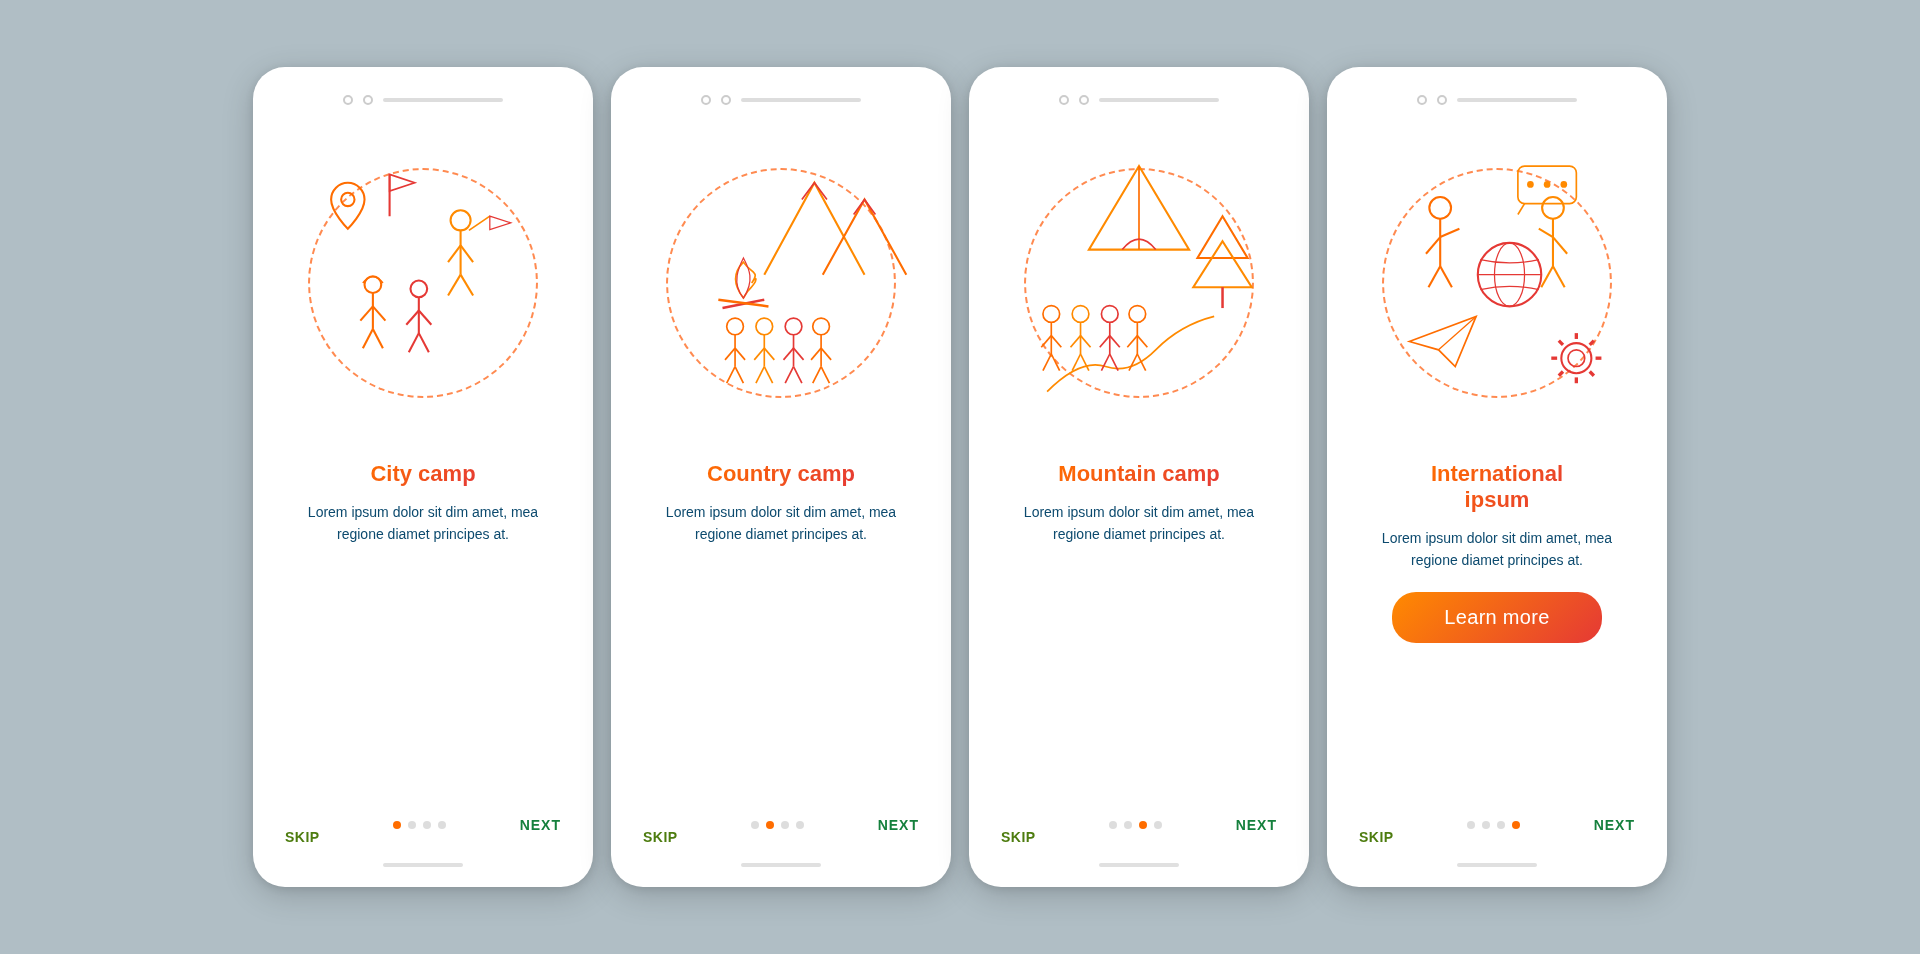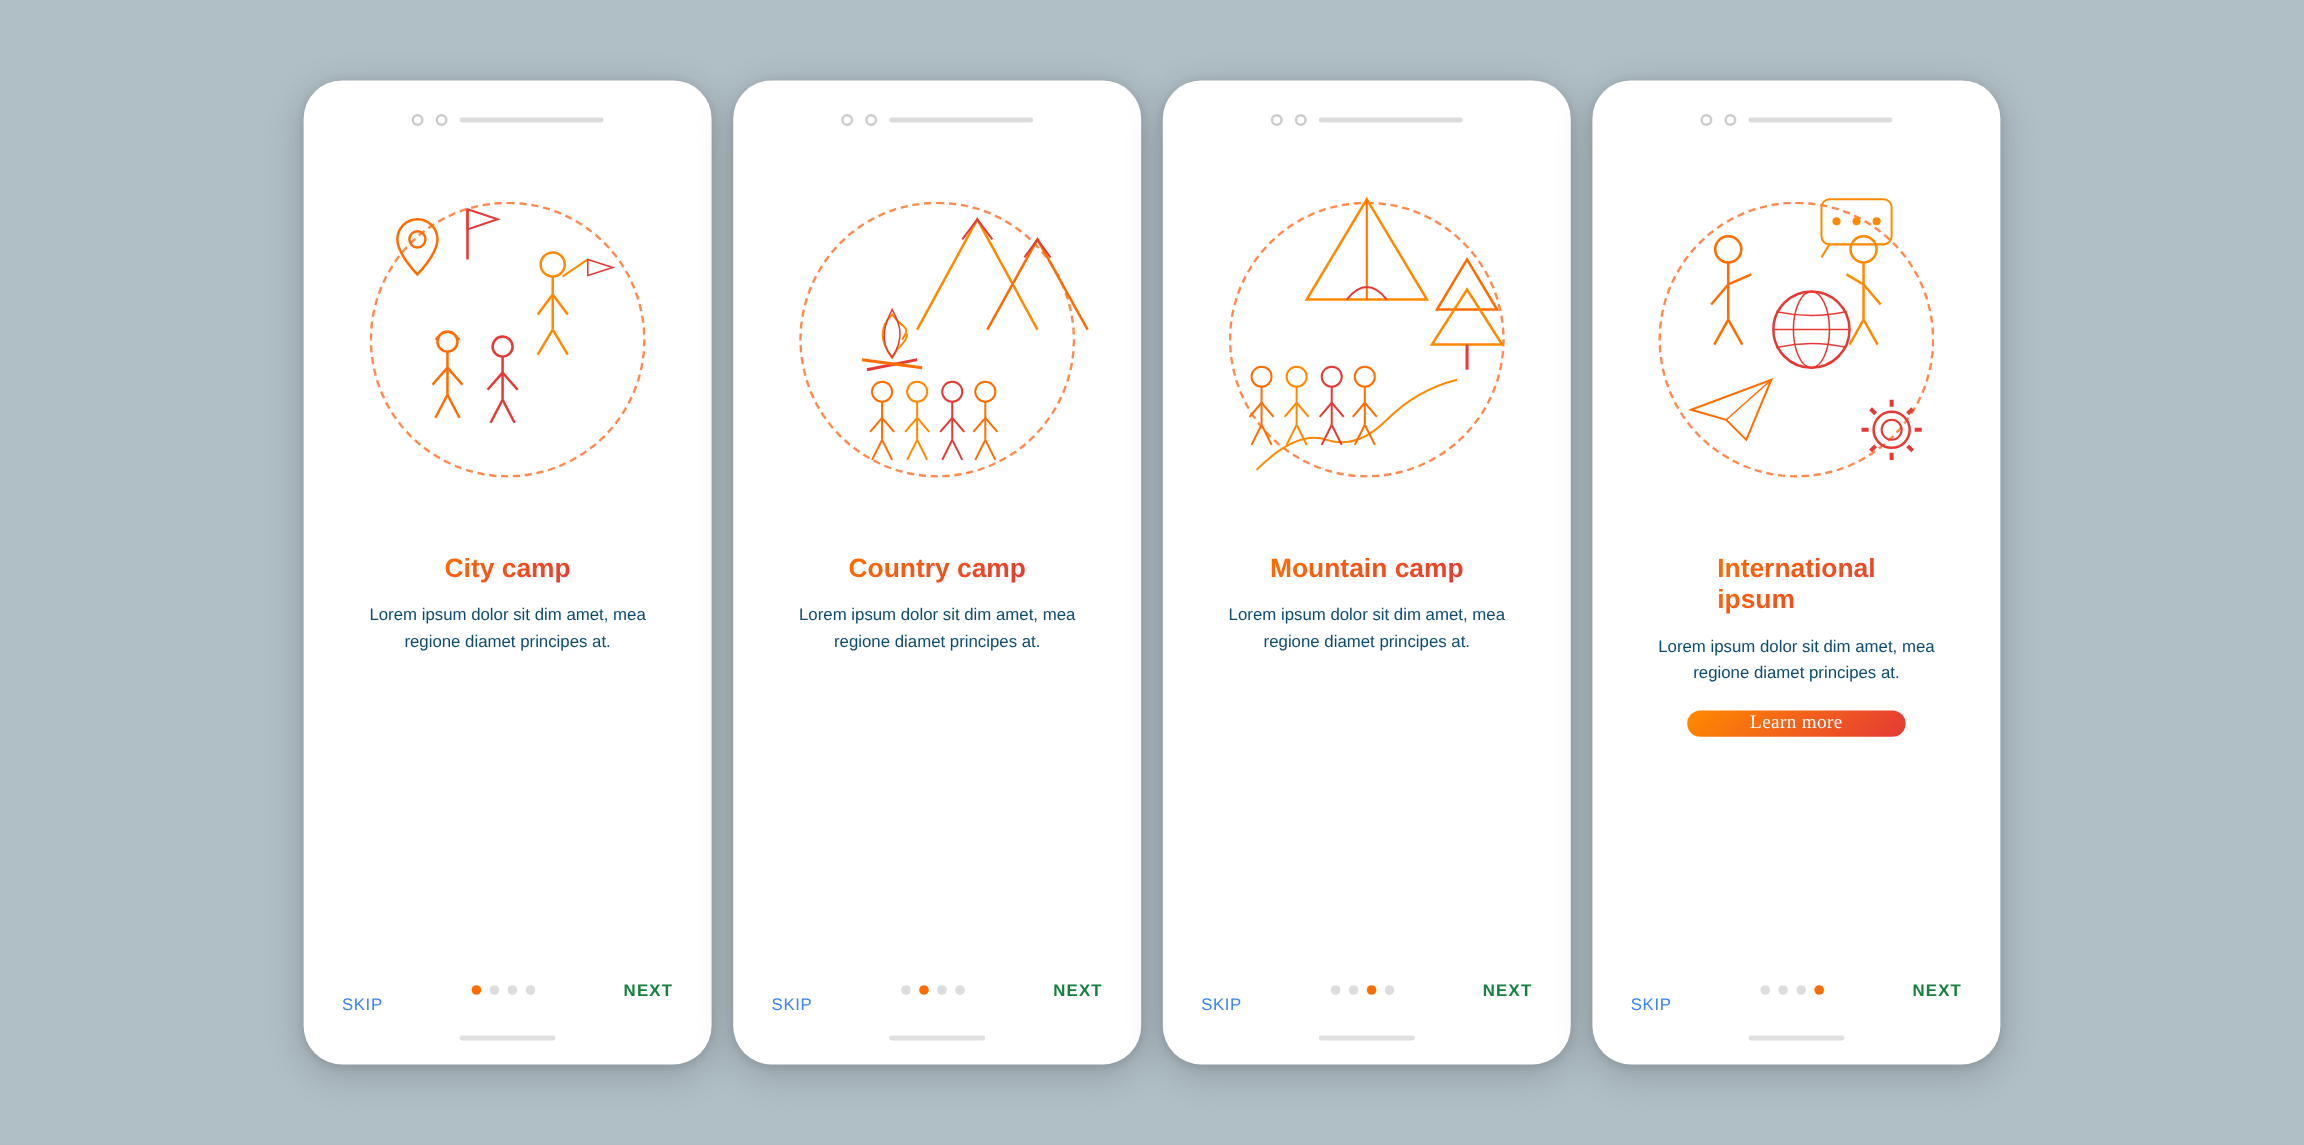--- a/index.html
+++ b/index.html
@@ -88,20 +88,21 @@
       position: absolute;
       top: 0; left: 0;
       width: 100%;
       height: 100%;
     }
 
     
     .card-title {
       font-size: 22px;
       font-weight: 600;
+      text-align: center;
       margin-top: 8px;
       margin-bottom: 14px;
       background: linear-gradient(135deg, #ff6d00, #e53935);
       -webkit-background-clip: text;
       -webkit-text-fill-color: transparent;
       background-clip: text;
     }
 
     .card-body {
       font-size: 14px;
@@ -110,44 +111,43 @@
       line-height: 1.6;
       margin-bottom: 20px;
       padding: 0 8px;
     }
 
     .learn-more-btn {
       background: linear-gradient(135deg, #ff8a00, #e53935);
       color: white;
       border: none;
       border-radius: 24px;
-      padding: 2px 52px;
-      font-size: 16px;
+      padding: 14px 52px;
+      font-size: 20px;
       font-weight: 500;
       cursor: pointer;
       margin-bottom: 18px;
       letter-spacing: 0.3px;
-      font-family: Liberation Serif, serif;
     }
 
     
     .card-bottom {
       display: flex;
       justify-content: space-between;
       align-items: center;
       width: 100%;
       padding: 12px 4px 4px 4px;
       border-top: none;
       margin-top: auto;
     }
 
     .skip-btn {
       font-size: 14px;
-      color: #3b82f6;
-      font-weight: 400;
+      color: #4d7c0f;
+      font-weight: 700;
       cursor: pointer;
       letter-spacing: 0.5px;
       background: none;
       border: none;
       margin-top: 24px;
     }
 
     .dots-container {
       display: flex;
       gap: 7px;

